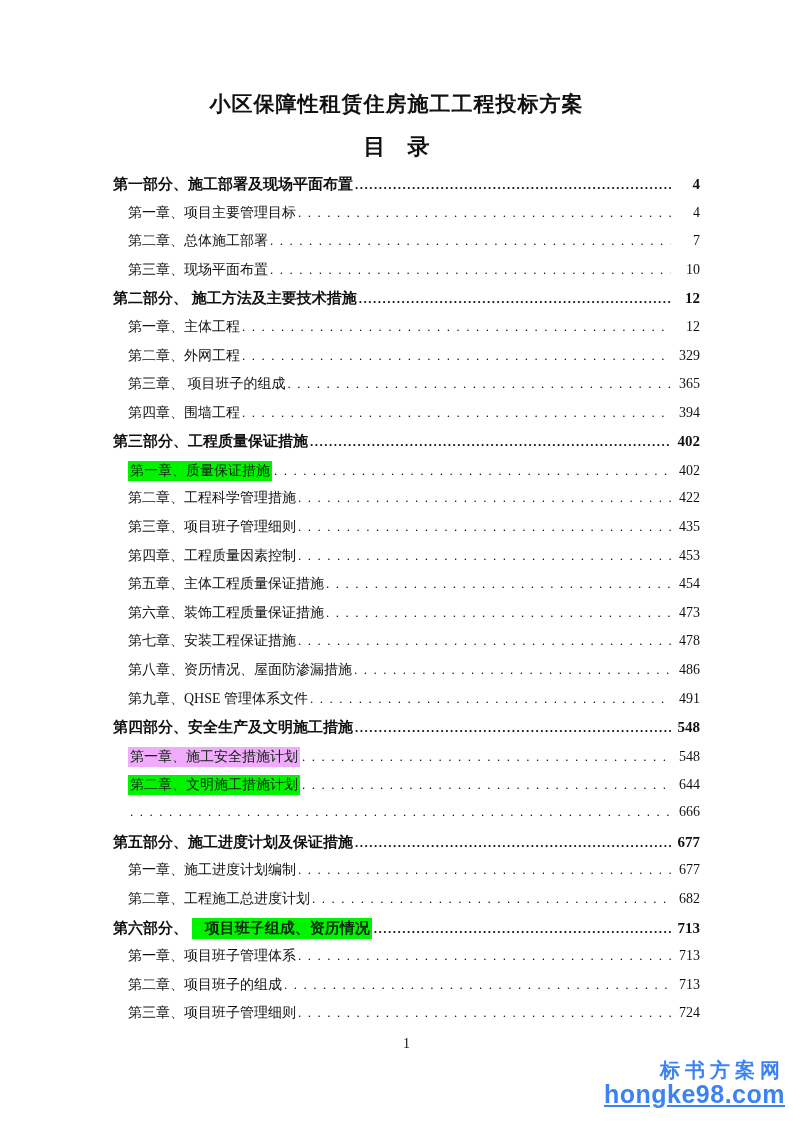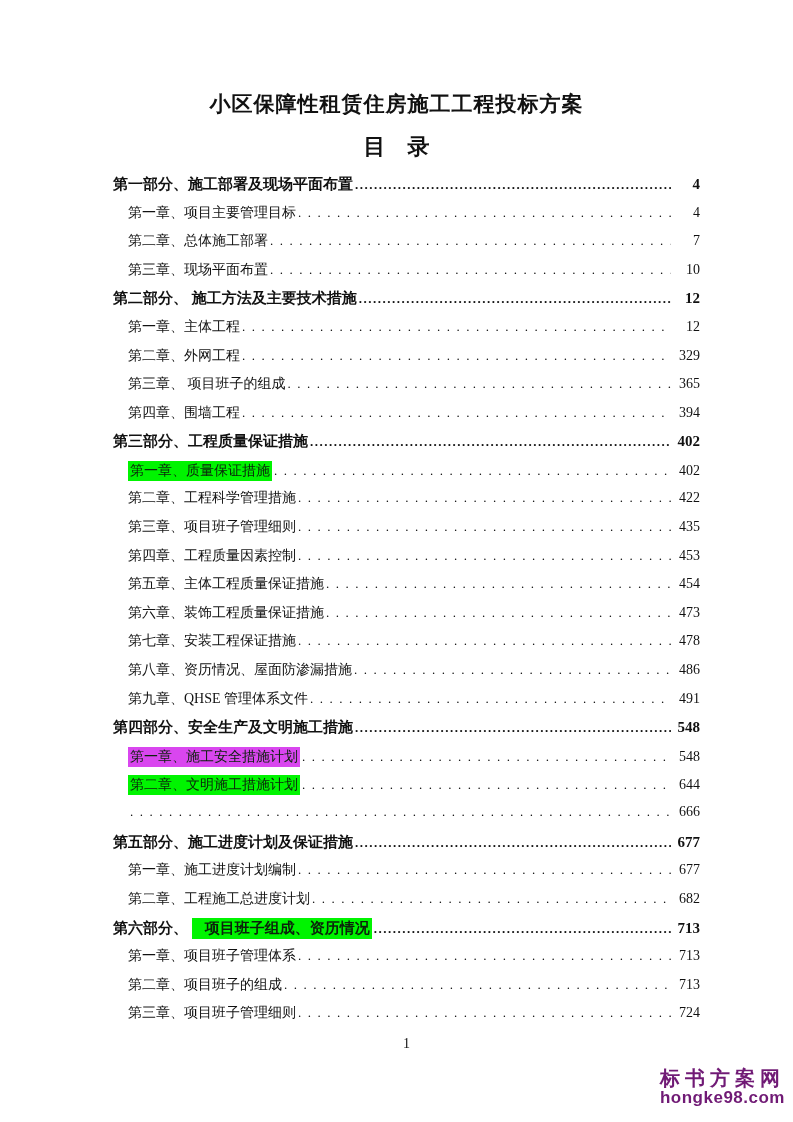--- a/index.html
+++ b/index.html
@@ -75,23 +75,24 @@
     text-align: right;
     font-family: "Liberation Sans", "DejaVu Sans", sans-serif;
     font-weight: bold;
   }
   .wm-name {
     font-size: 20px;
     letter-spacing: 5px;
     line-height: 1.05;
   }
   .wm-url {
-    font-size: 17px;
+    font-size: 25px;
     letter-spacing: 0.5px;
     line-height: 1.1;
+    text-decoration: underline;
   }
 </style>
 </head>
 <body style="color: rgb(17, 17, 17);">
 
 <div class="page">
   <h1 class="doc-title">小区保障性租赁住房施工工程投标方案</h1>
   <h2 class="toc-heading">目　录</h2>
   <nav class="toc" id="toc">
       <div class="toc-row level1">
@@ -188,21 +189,21 @@
         <span class="toc-label">第九章、QHSE 管理体系文件</span>
         <span class="dots">............................................................................................................................................................................................................................................................................................................</span>
         <span class="toc-pagenum">491</span>
       </div>
       <div class="toc-row level1">
         <span class="toc-label">第四部分、安全生产及文明施工措施</span>
         <span class="dots">............................................................................................................................................................................................................................................................................................................</span>
         <span class="toc-pagenum">548</span>
       </div>
       <div class="toc-row level2">
-        <span class="toc-label hl" style="background: #d946ef;">第一章、施工安全措施计划</span>
+        <span class="toc-label hl" style="background: #f0abfc;">第一章、施工安全措施计划</span>
         <span class="dots">............................................................................................................................................................................................................................................................................................................</span>
         <span class="toc-pagenum">548</span>
       </div>
       <div class="toc-row level2">
         <span class="toc-label hl" style="background: rgb(0, 244, 0);">第二章、文明施工措施计划</span>
         <span class="dots">............................................................................................................................................................................................................................................................................................................</span>
         <span class="toc-pagenum">644</span>
       </div>
       <div class="toc-row level2">
         <span class="dots">............................................................................................................................................................................................................................................................................................................</span>
@@ -239,17 +240,17 @@
         <span class="dots">............................................................................................................................................................................................................................................................................................................</span>
         <span class="toc-pagenum">713</span>
       </div>
       <div class="toc-row level2">
         <span class="toc-label">第三章、项目班子管理细则</span>
         <span class="dots">............................................................................................................................................................................................................................................................................................................</span>
         <span class="toc-pagenum">724</span>
       </div>
     </nav>
   <div class="footer-pagenum">1</div>
-  <div class="watermark" style="color: #701a75; margin-left: 24px;">
+  <div class="watermark" style="color: #3b82f6; margin-left: 24px;">
     <div class="wm-name">标书方案网</div>
     <div class="wm-url">hongke98.com</div>
   </div>
 </div>
 
 </body></html>

